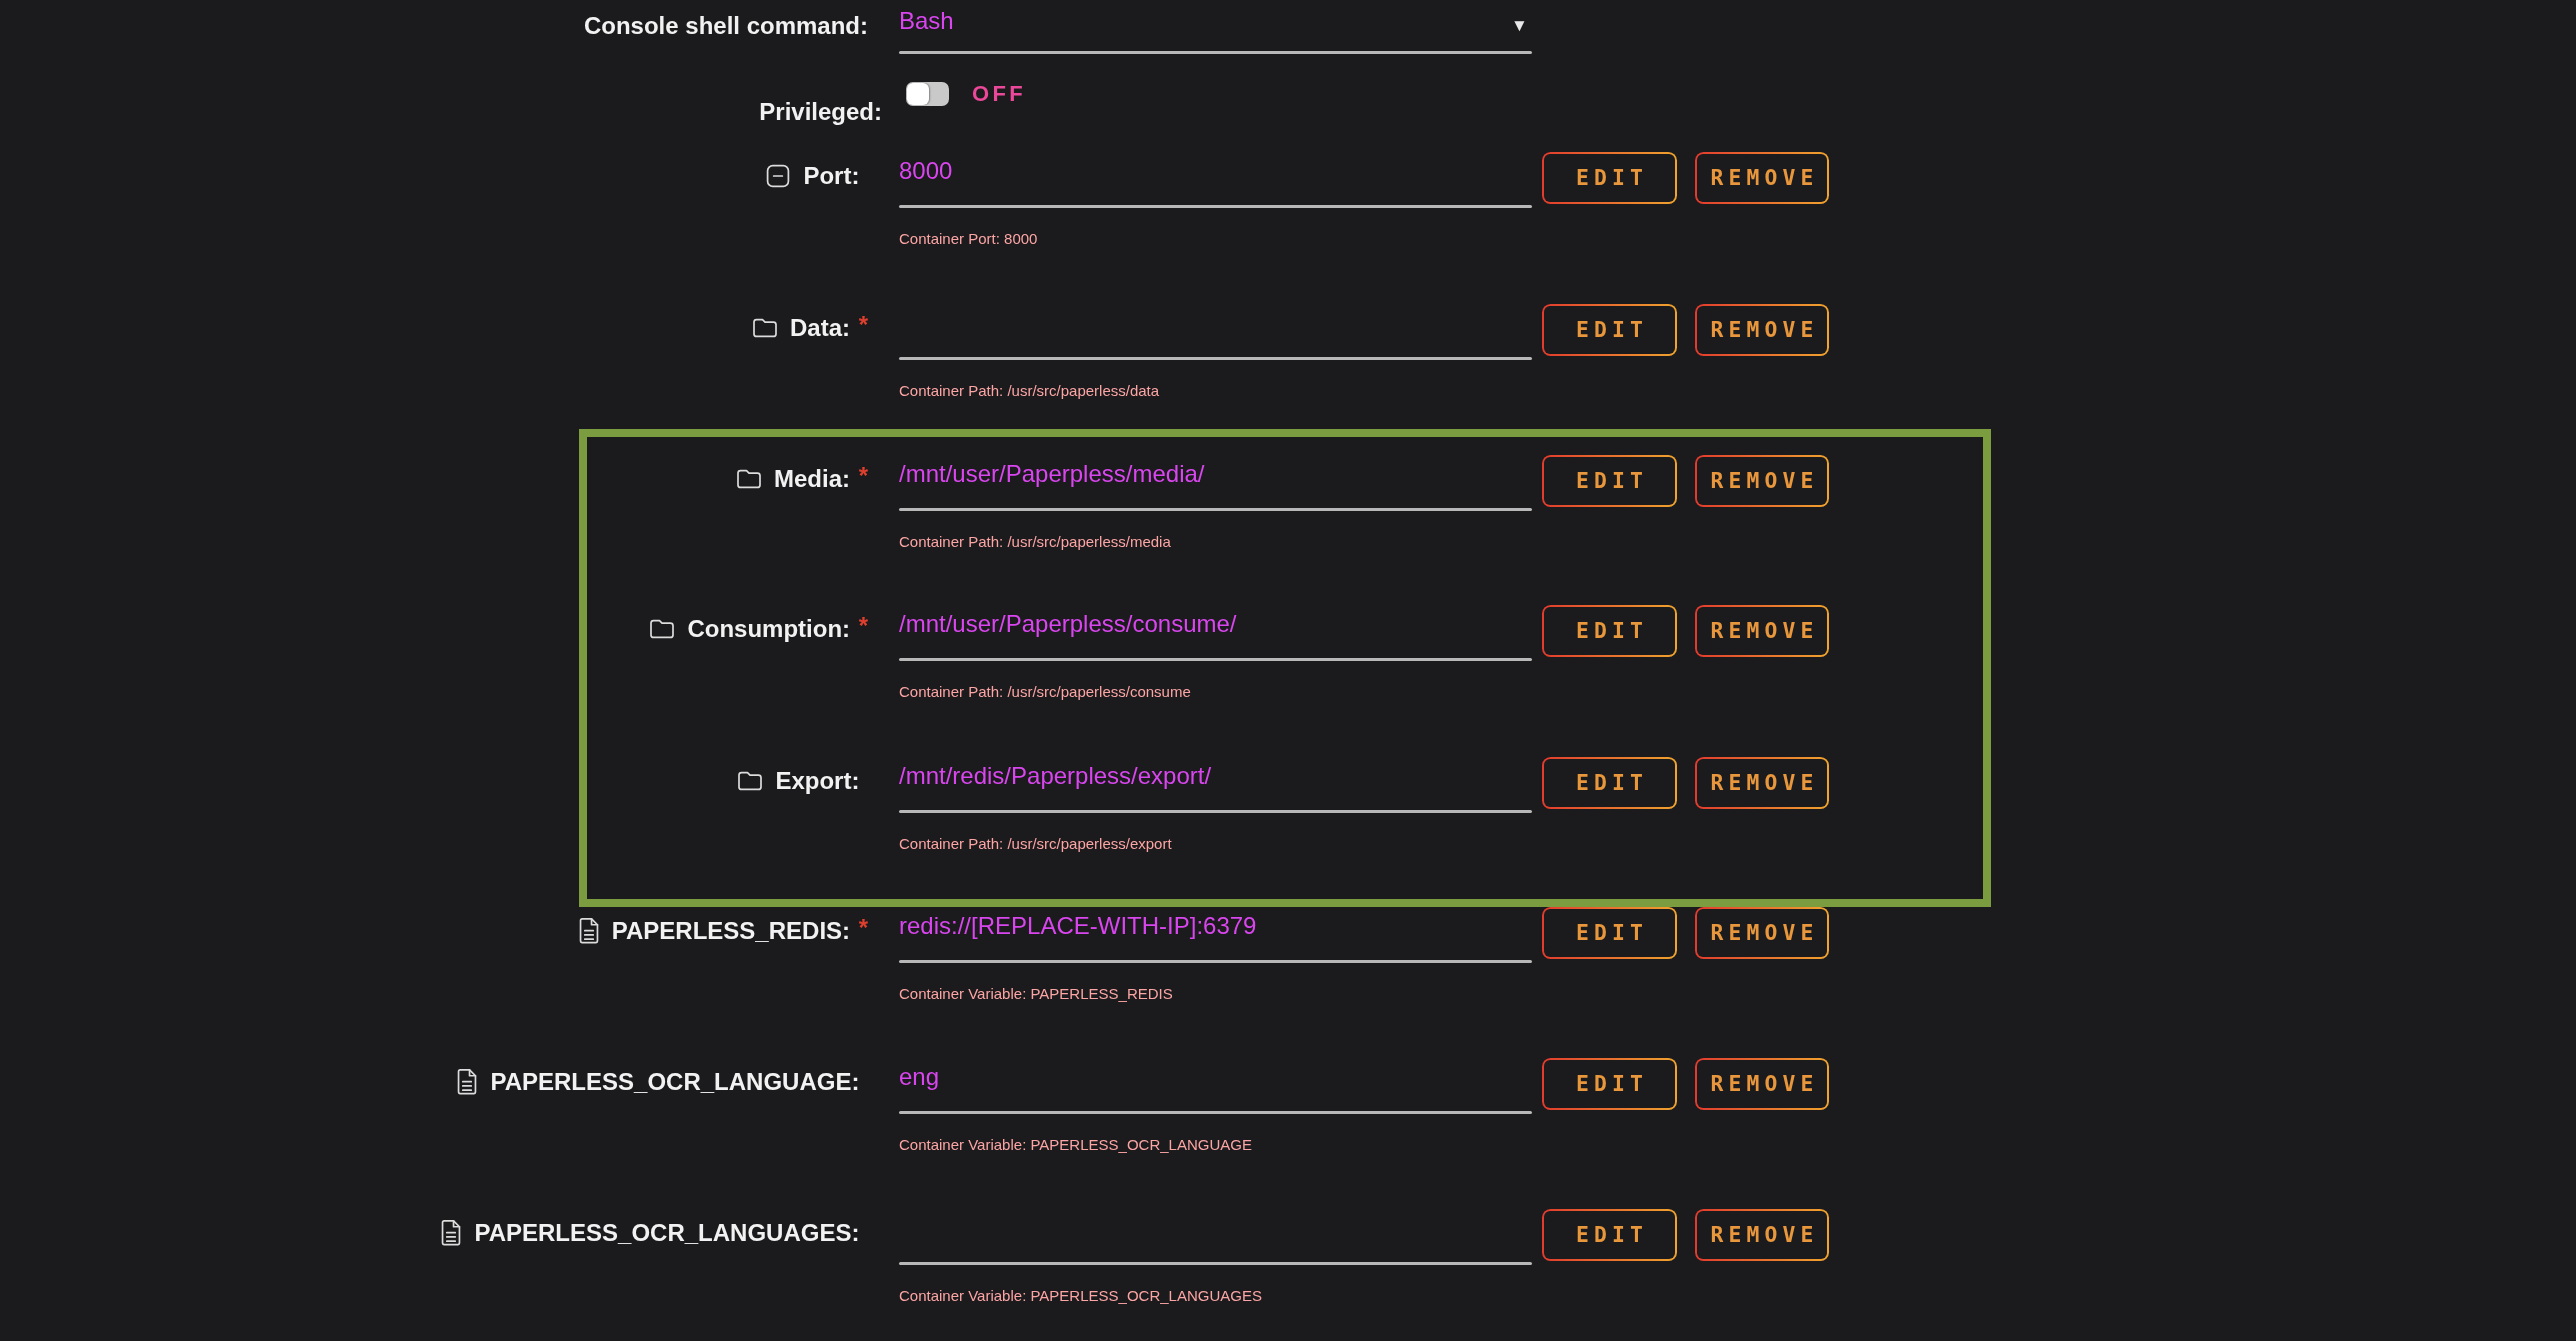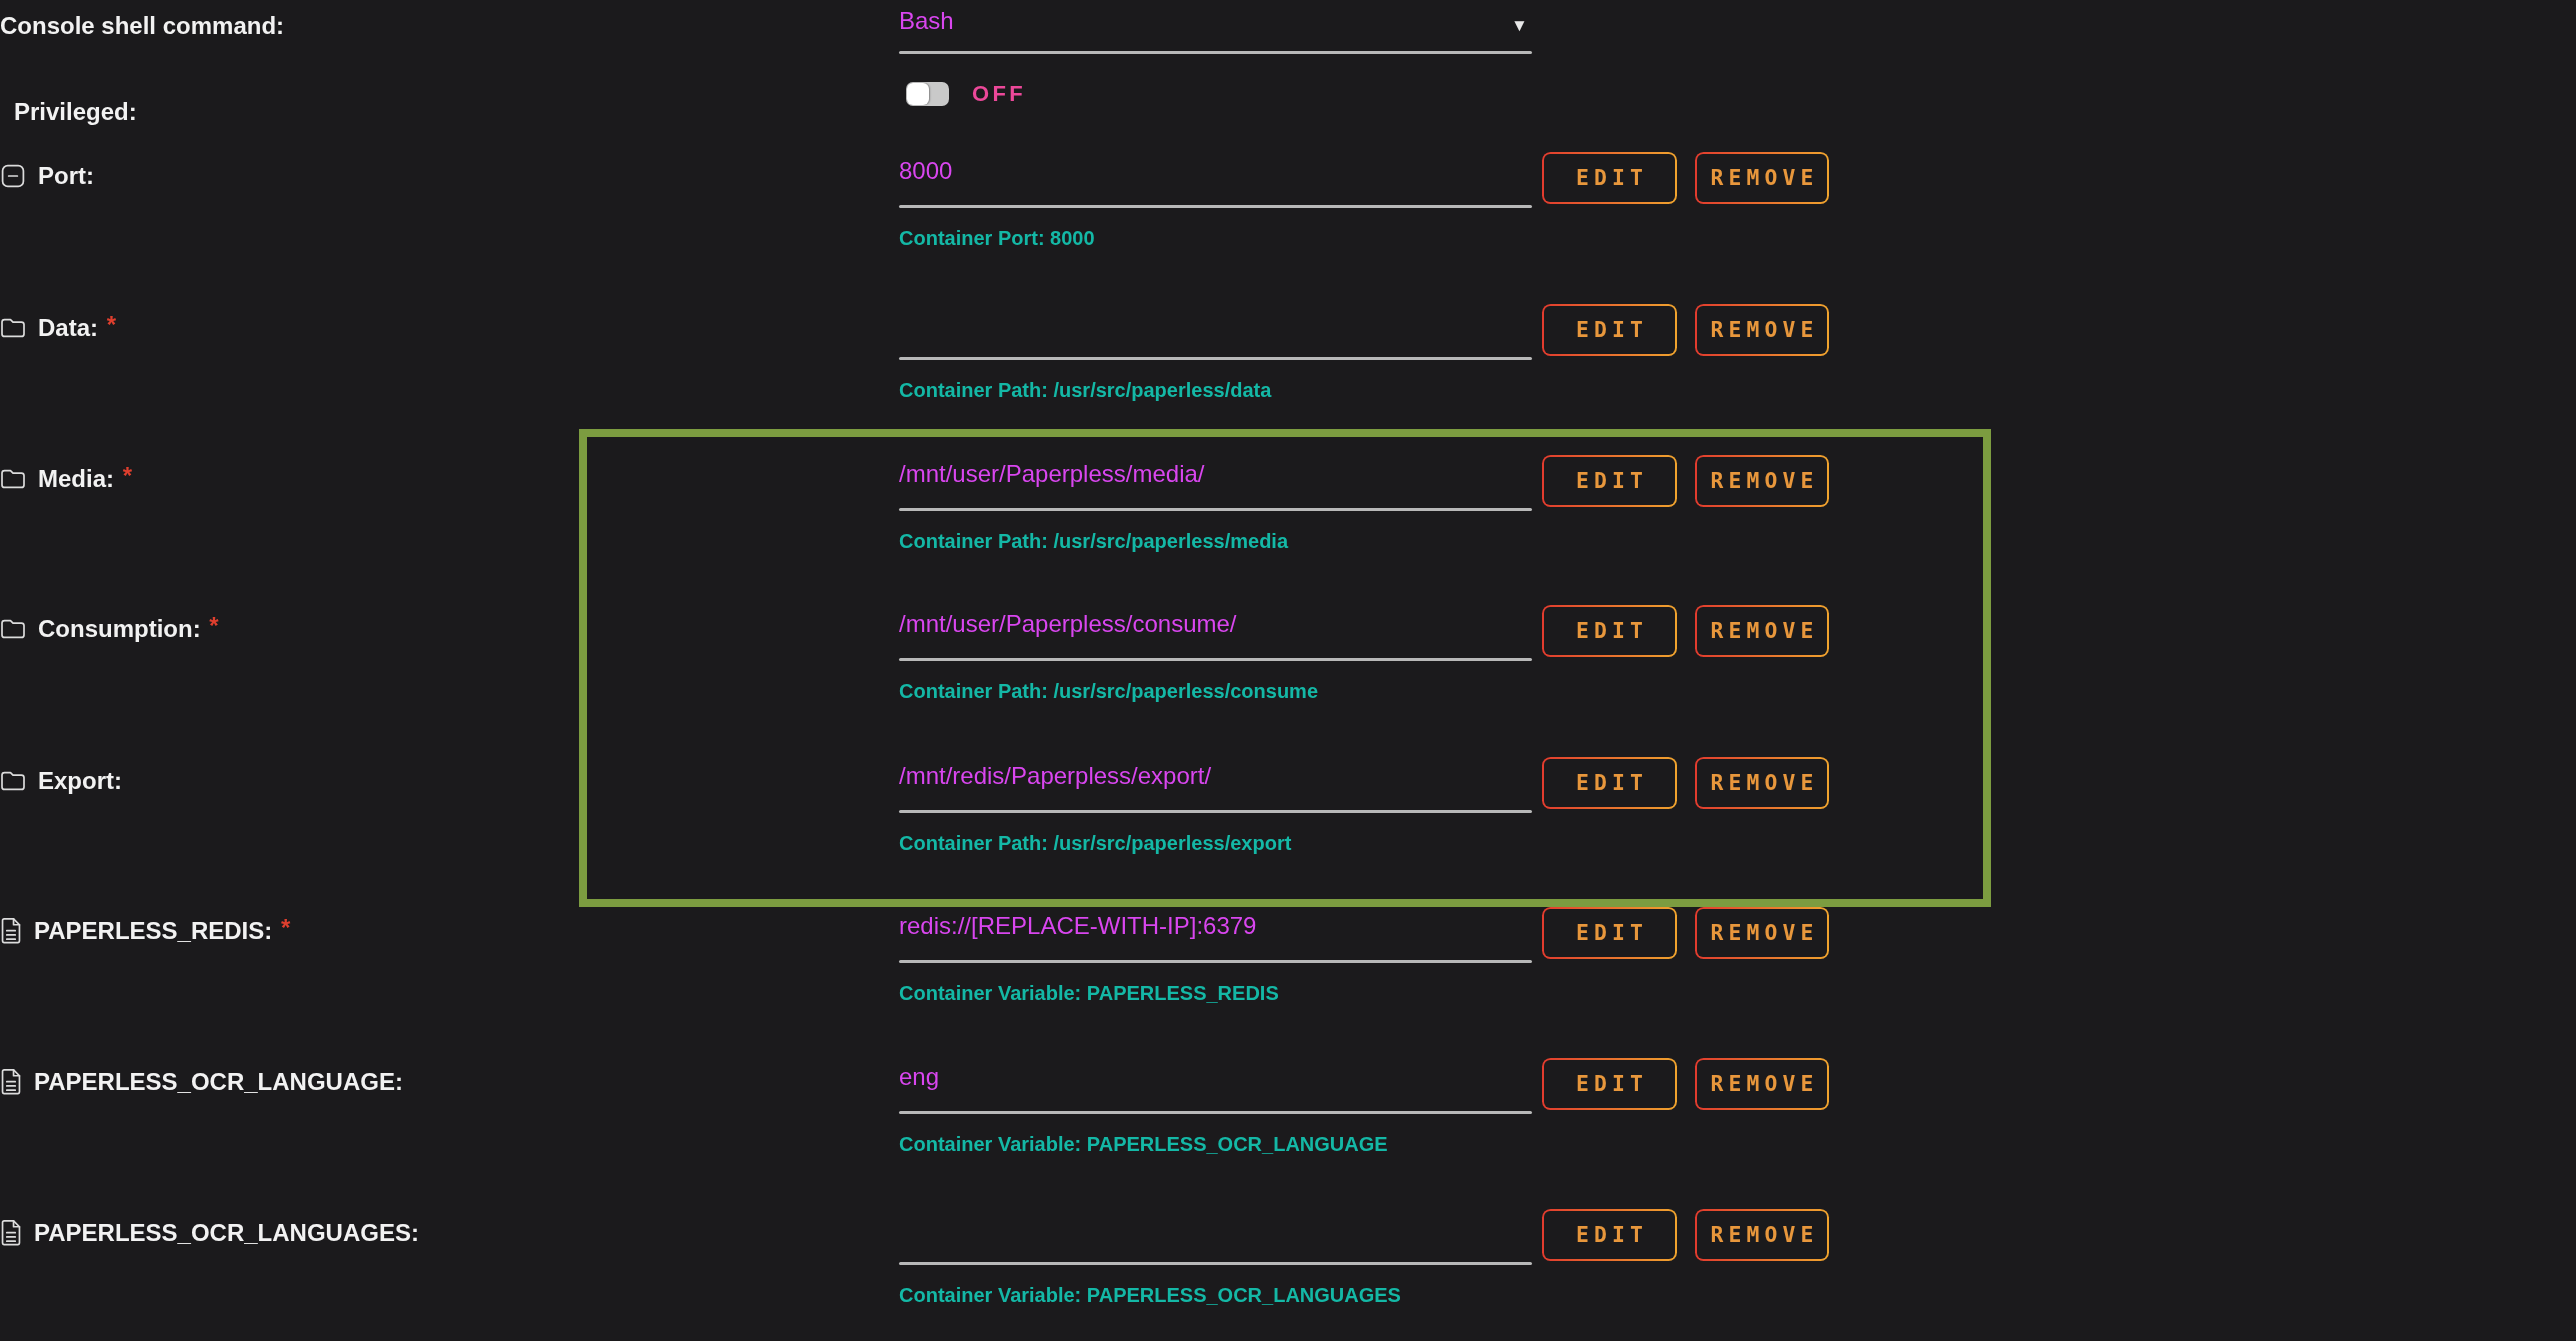--- a/index.html
+++ b/index.html
@@ -9,40 +9,40 @@
     height: 1341px;
     background: #1b1a1c;
     font-family: "Liberation Sans", sans-serif;
     overflow: hidden;
   }
 
   
   .frow { position: absolute; left: 0; width: 2576px; height: 120px; }
   .lblcol {
     position: absolute; left: 0; top: 6.9px; width: 868px; height: 38px;
-    display: flex; align-items: center; justify-content: flex-start; gap: 12px;
+    display: flex; align-items: center; justify-content: flex-end; gap: 12px;
   }
   .lbl { color: #f2f2f2; font-size: 24px; font-weight: bold; white-space: nowrap; }
   .req { color: #df3f2e; font-size: 24px; font-weight: bold; margin-left: -3.4px; transform: translateY(-3.4px); }
   .icon { flex: 0 0 auto; display: block; }
   .icon svg { display: block; stroke: #dcdcdc; fill: none; stroke-width: 2; stroke-linejoin: round; stroke-linecap: round; }
 
   .val {
     position: absolute; left: 899px; top: 6.9px; width: 617px; height: 38px;
     display: flex; align-items: flex-start;
     color: #d946ef; font-size: 24px; white-space: nowrap;
   }
   .uline {
     position: absolute; left: 899px; top: 55px; width: 633px; height: 3.4px;
     background: #b8b8b8; border-radius: 1.7px;
   }
   .helper {
     position: absolute; left: 899px; top: 75px; height: 27.4px;
     display: flex; align-items: center;
-    color: #14b8a6; font-size: 20px; white-space: nowrap; font-weight: bold;
+    color: #fca5a5; font-size: 15px; white-space: nowrap;
   }
 
   
   .btn {
     position: absolute; top: 1.7px; height: 52px; box-sizing: border-box;
     border-radius: 8.6px; padding: 2px; cursor: pointer;
     background: linear-gradient(90deg, #e23b2e 0%, #f0a42e 100%);
   }
   .btn-in {
     width: 100%; height: 100%; box-sizing: border-box;

